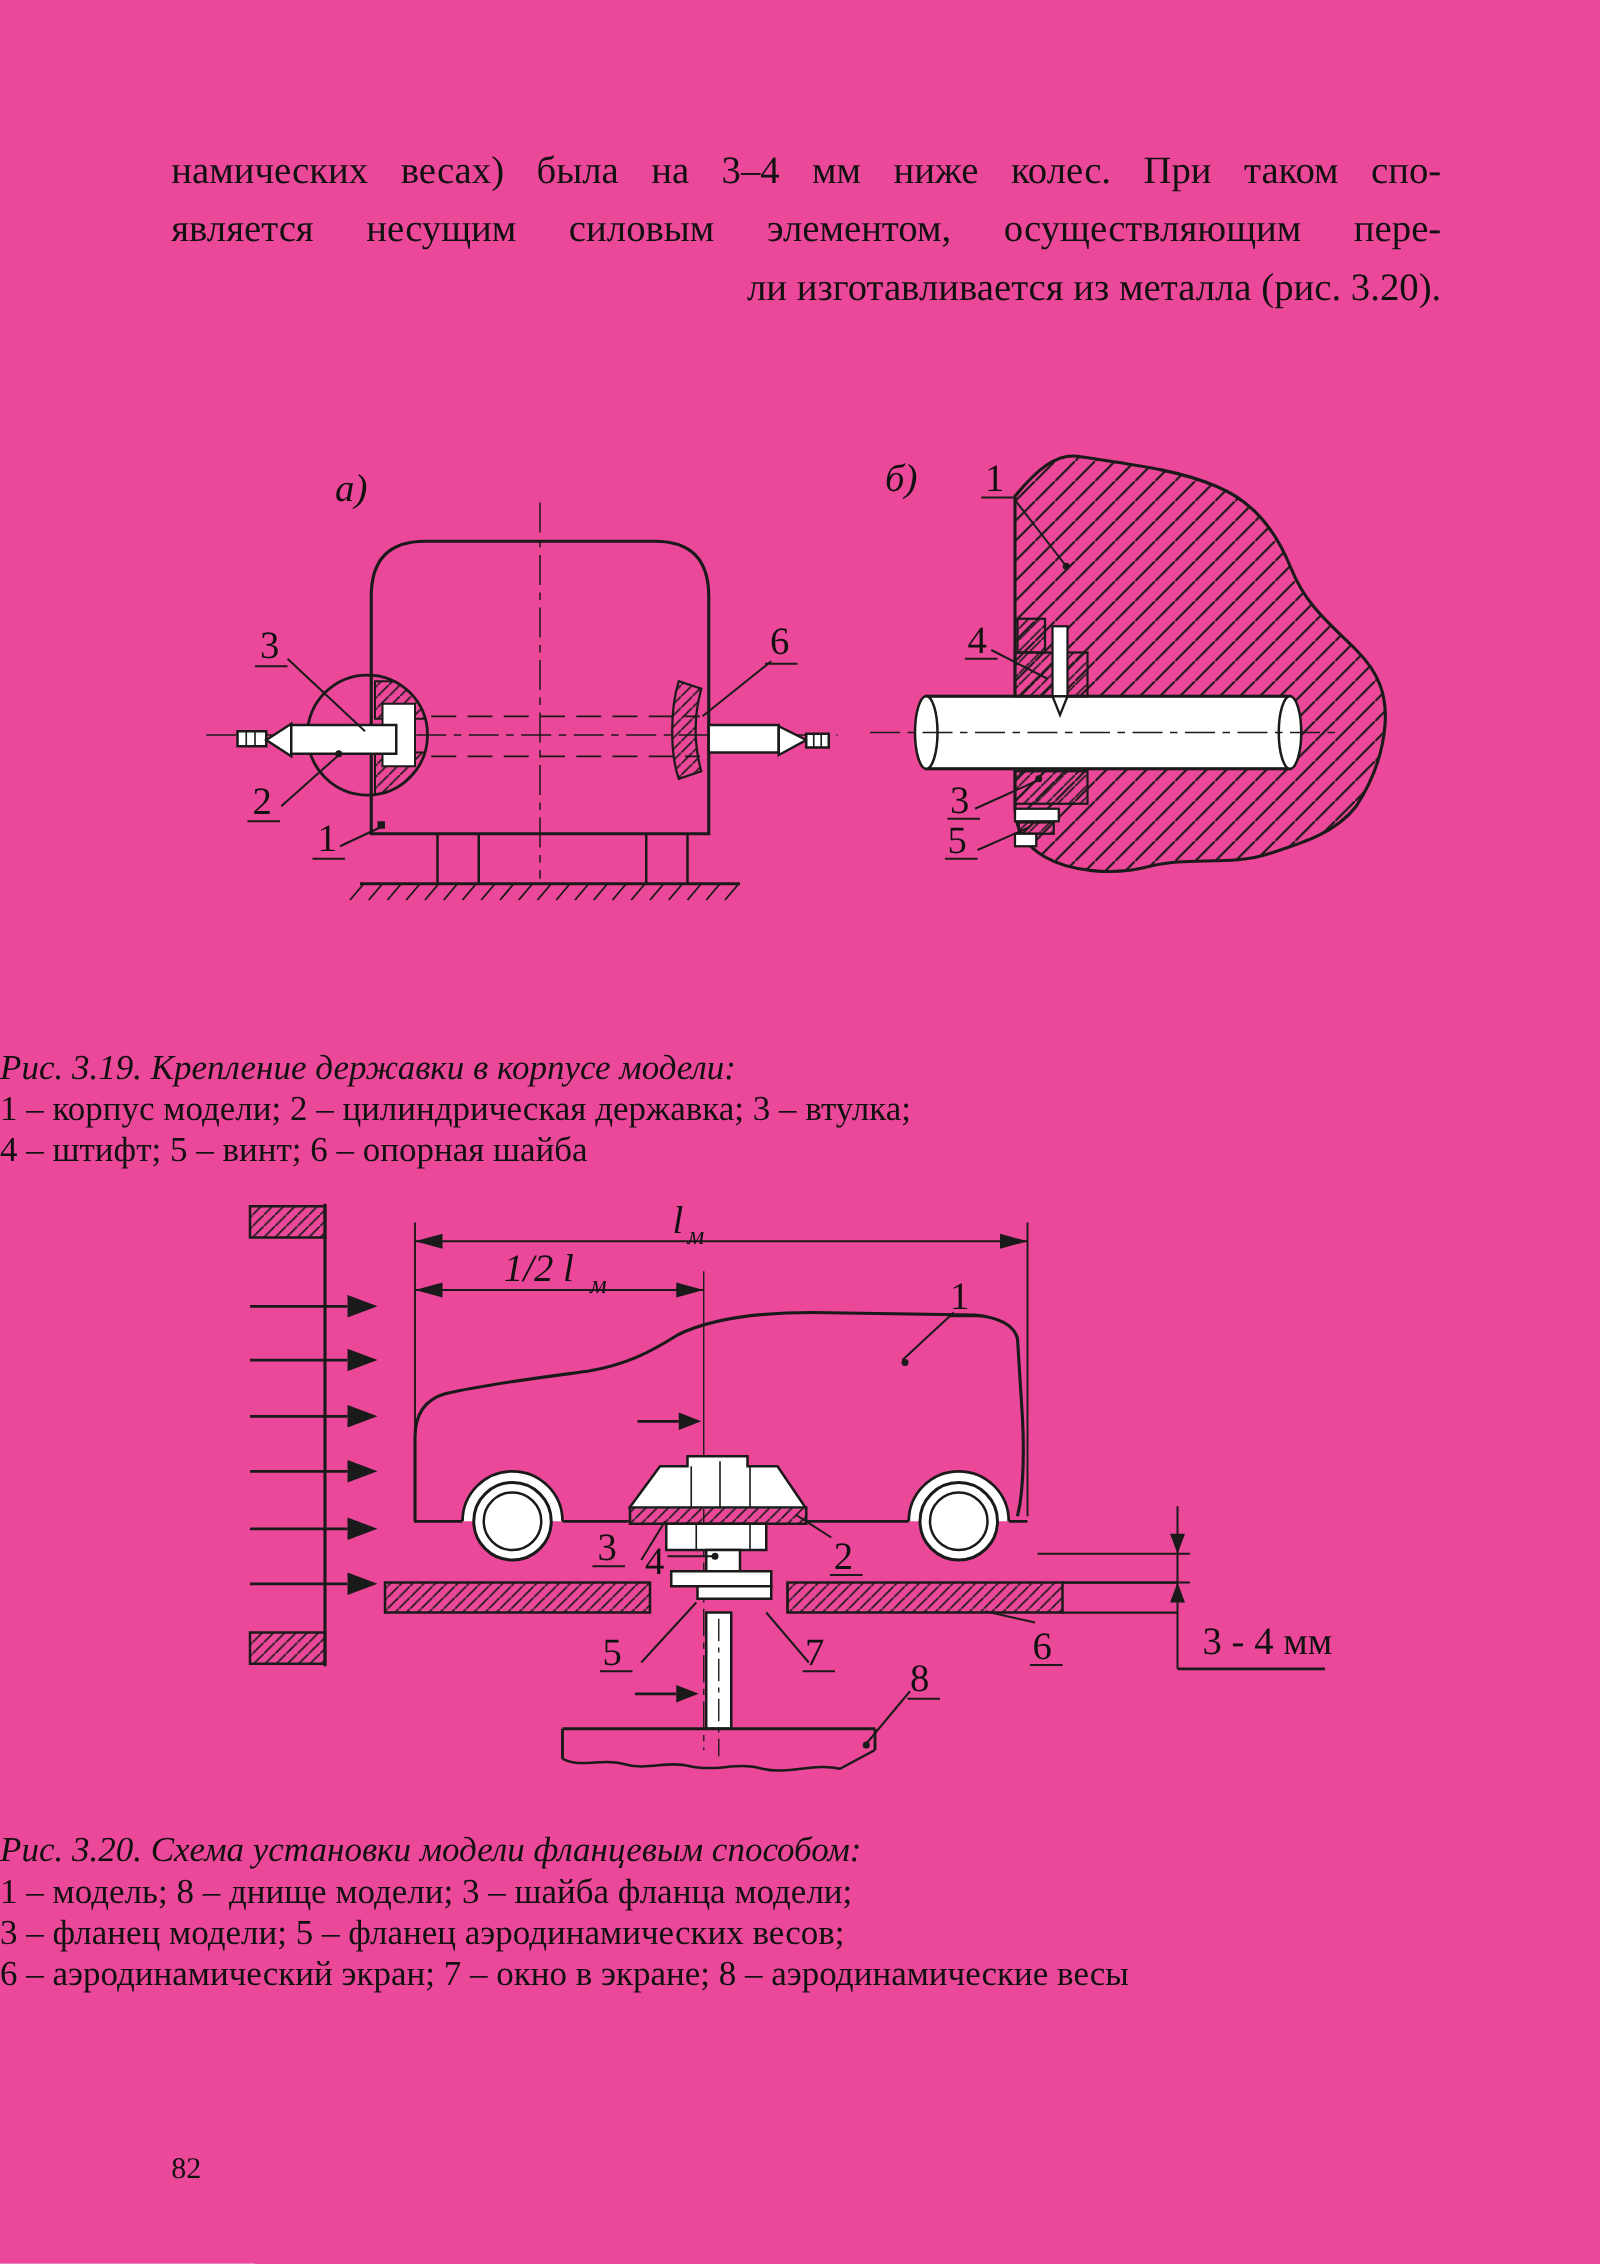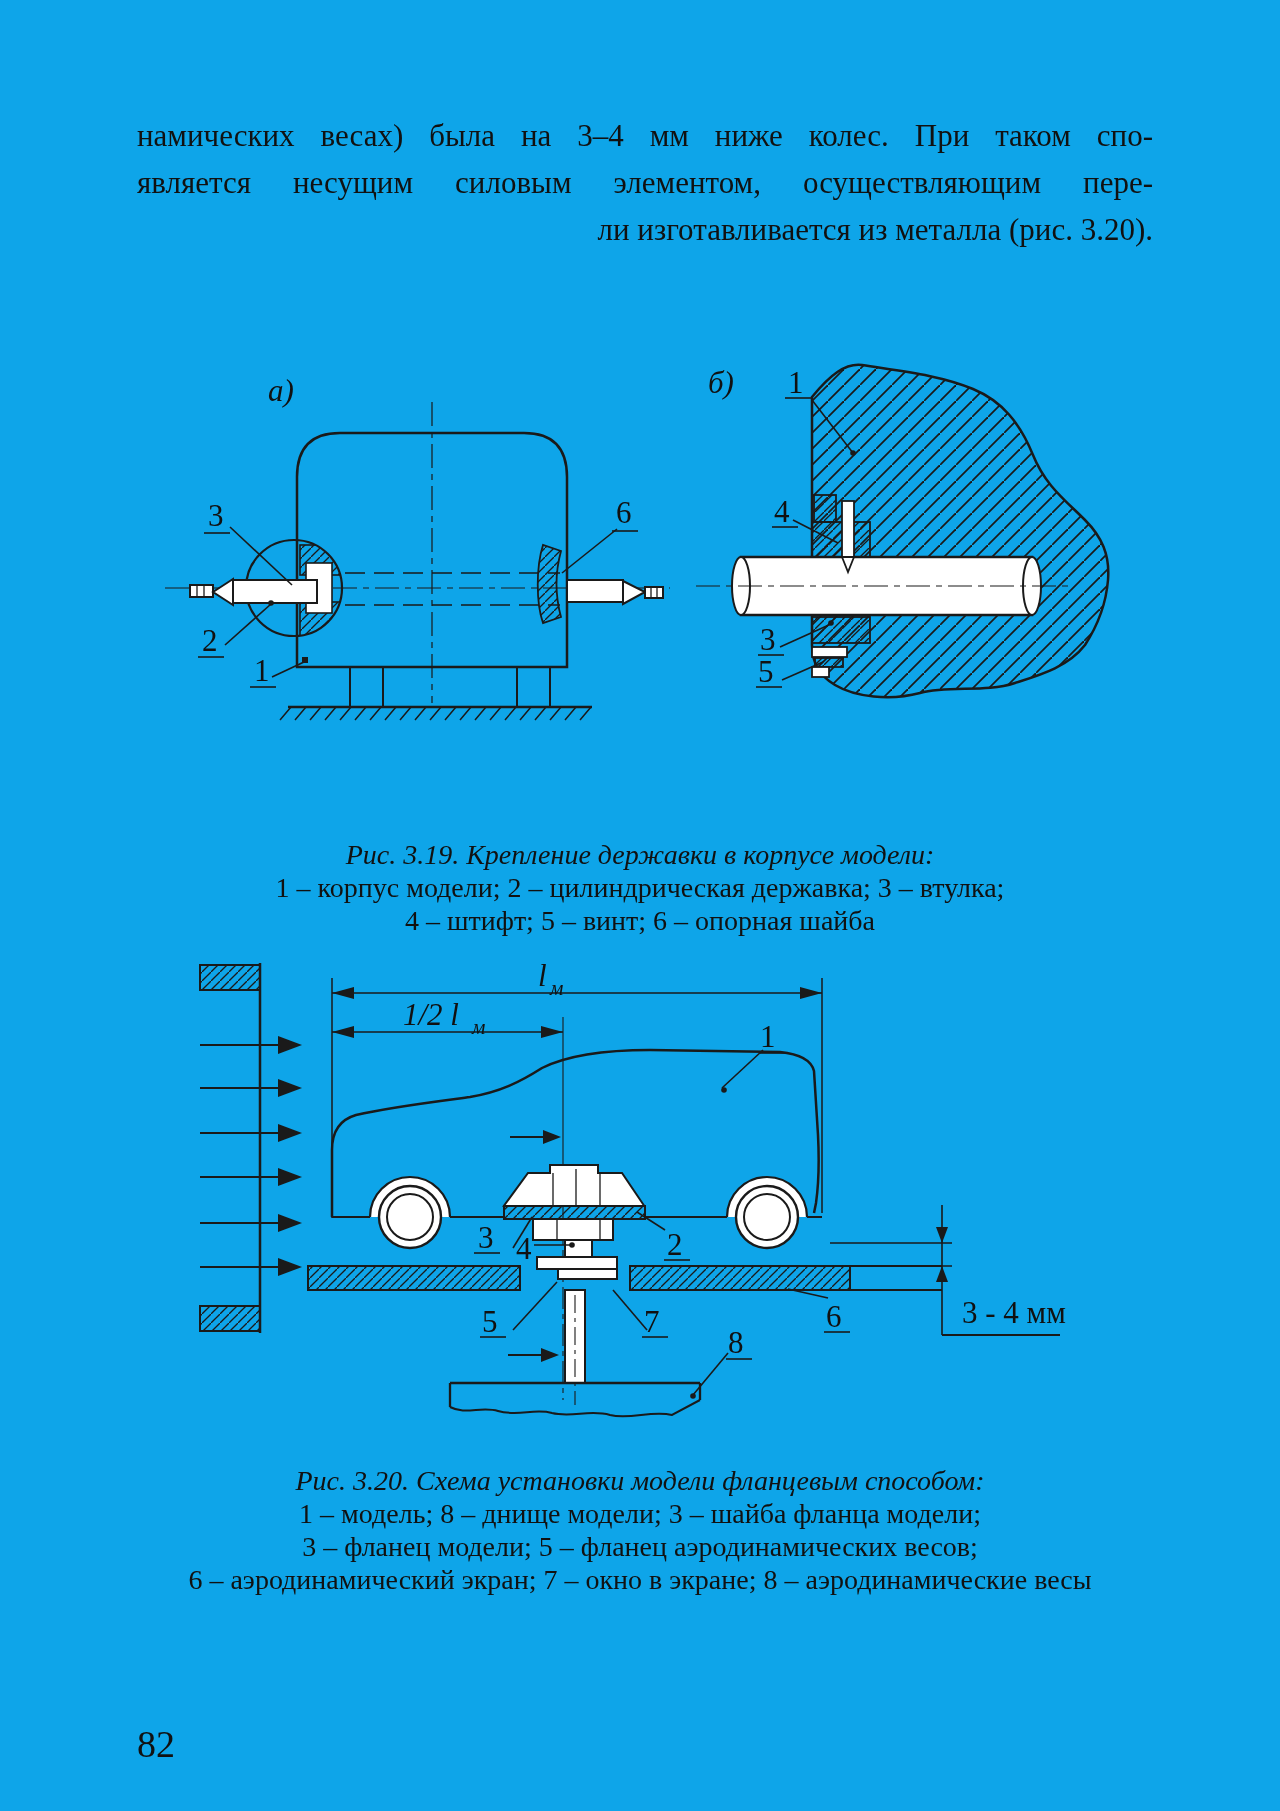--- a/index.html
+++ b/index.html
@@ -1,42 +1,42 @@
 <!DOCTYPE html>
 <html><head>
 <meta charset="utf-8">
 <style>
   html,body{margin:0;padding:0;background:#e8e8e8;}
   .page{
     position:relative;
     width:1280px;height:1811px;
     margin:0 auto;
-    background:#0ea5e9;
+    background:#ec4899;
     font-family:"Liberation Serif", serif;
     color:#111;
     overflow:hidden;
   }
   .para{
     position:absolute;left:137px;top:112px;width:1016px;
     font-size:31px;line-height:47px;
   }
   .para .jline{text-align:justify;text-align-last:justify;white-space:normal;}
   .para .lastline{text-align:right;}
   .caption{
     position:absolute;left:0;width:1280px;
-    text-align:center;font-size:28px;line-height:33px;
+    text-align:left;font-size:28px;line-height:33px;
   }
   .caption .cap-title{font-style:italic;}
   .figure-svg{position:absolute;}
   svg text{font-family:"Liberation Serif", serif;fill:#111;}
   .lbl{font-size:31px;}
   .ital{font-style:italic;}
   .pagenum{
     position:absolute;left:137px;top:1722px;
-    font-size:38px;
+    font-size:24px;
   }
 </style>
 </head>
 <body>
 
 <div class="page">
 
   <div class="para">
     <div class="jline">намических весах) была на 3–4 мм ниже колес. При таком спо-</div>
     <div class="jline">является несущим силовым элементом, осуществляющим пере-</div>

